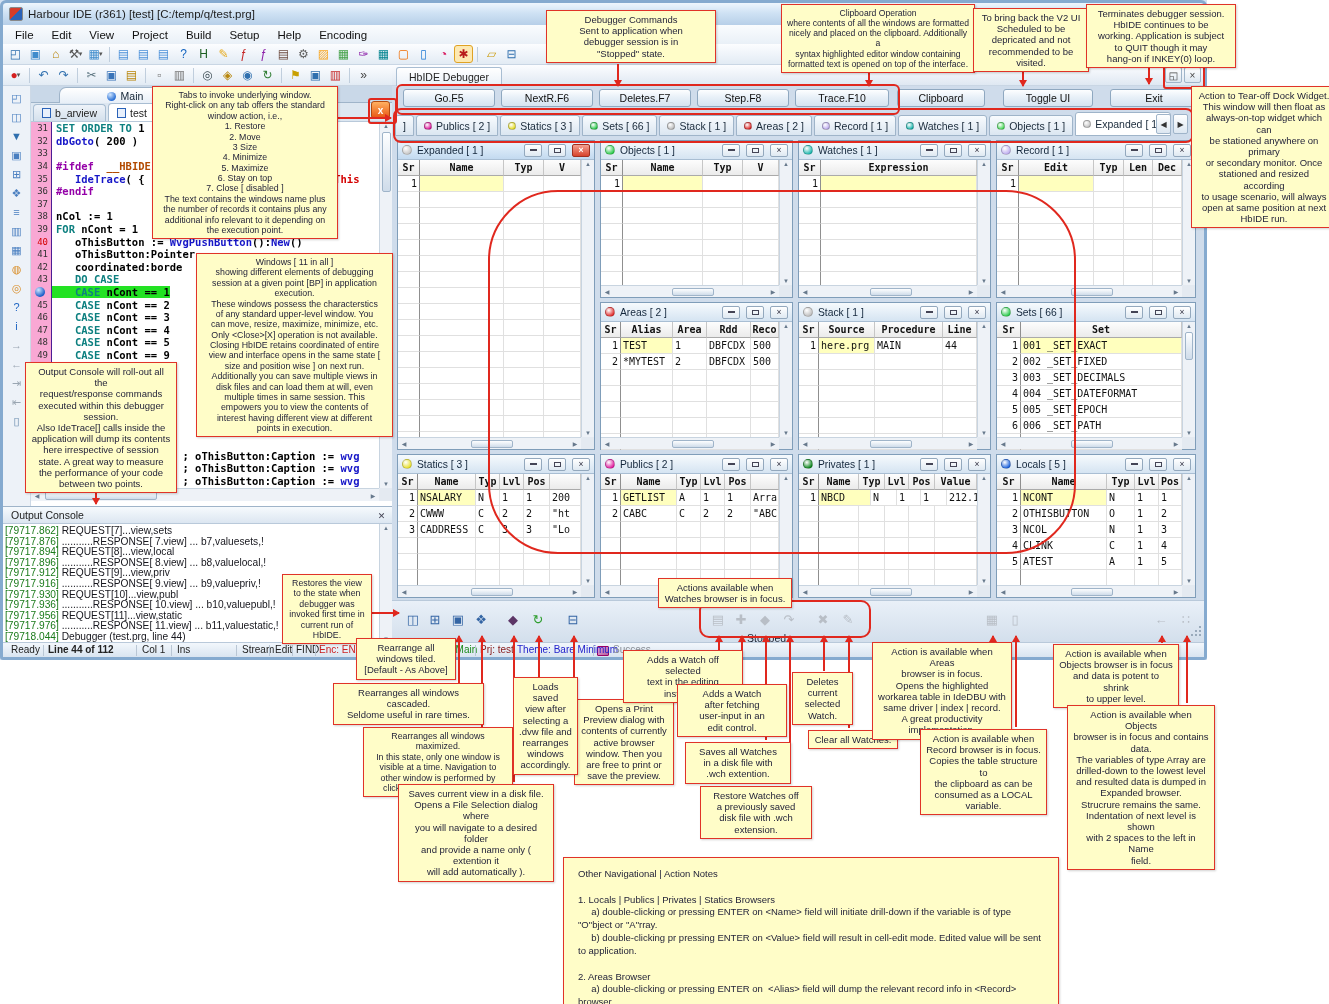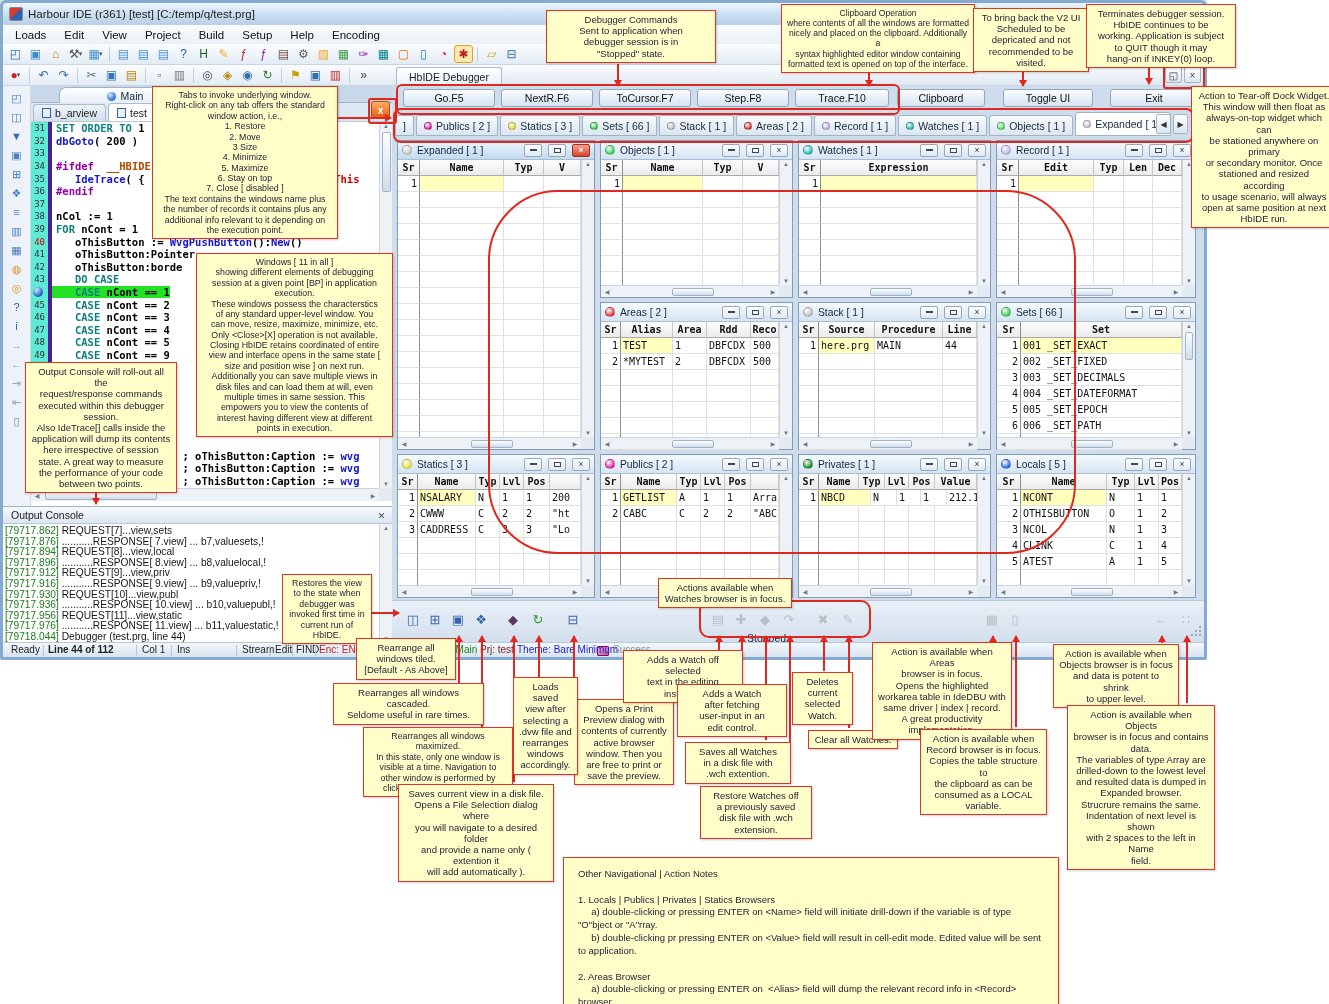--- a/index.html
+++ b/index.html
@@ -39,21 +39,21 @@
   .sphere{width:9px;height:9px;border-radius:50%;background:radial-gradient(circle at 35% 30%,#cfe6ff,#2a6fd4 70%);}
   #filetabrow{position:absolute;left:0;top:17px;width:361px;height:19px;background:#dde7f1;border-bottom:1px solid #b9c9da;box-sizing:border-box;display:flex;align-items:flex-end;padding-left:2px;gap:2px;}
   .ftab{height:17px;padding:0 8px;display:flex;align-items:center;gap:4px;font-size:10.5px;color:#222;
         background:linear-gradient(#eef3f9,#d4e0ec);border:1px solid #a8bdd2;border-bottom:none;border-radius:4px 4px 0 0;box-sizing:border-box;}
   .ftab.sel{background:#ffffff;height:18px;}
   .fticon{width:7px;height:8px;border:1px solid #2a62b8;background:#e8f0fc;}
   #edclose{position:absolute;left:340px;top:15px;width:17px;height:16px;background:linear-gradient(#ffb061,#e85510);border:1px solid #b34a10;border-radius:3px;
            color:#fff;font-size:10px;font-weight:bold;display:flex;align-items:center;justify-content:center;}
   #codelines{position:absolute;left:0;top:36px;width:348px;height:366px;overflow:hidden;background:#fff;}
   .cline{display:flex;height:12.6px;align-items:center;}
-  .lno{width:21px;flex:0 0 21px;background:#5eead4;border-right:4px solid #4c1d95;box-sizing:border-box;text-align:right;padding-right:3px;
+  .lno{width:21px;flex:0 0 21px;background:#f9a8d4;border-right:1px solid #4c1d95;box-sizing:border-box;text-align:right;padding-right:3px;
        font-size:9px;color:#333;font-family:"DejaVu Sans Mono",monospace;height:100%;display:flex;align-items:center;justify-content:flex-end;}
   .ltext{white-space:pre;font:bold 10.5px "DejaVu Sans Mono",monospace;color:#000;padding-left:4px;height:100%;display:flex;align-items:center;}
   .cline.hl .ltext{background-image:linear-gradient(#23e223,#23e223);background-size:258px 100%;background-repeat:no-repeat;}
   .sg-kw{color:#0e8080;}.sg-pl{color:#000;}.sg-fn{color:#1616c8;}.sg-pre{color:#9400a8;}.sg-def{color:#b24a00;}.sg-str{color:#d40000;}
   .bpdot{width:10px;height:10px;border-radius:50%;background:radial-gradient(circle at 35% 30%,#cfe6ff,#1c5dc8 70%);margin:0 auto;}
   .vscroll{position:absolute;background:#eef2f7;border-left:1px solid #c8d4e0;box-sizing:border-box;}
   .hscroll{position:absolute;background:#eef2f7;border-top:1px solid #c8d4e0;box-sizing:border-box;}
   .sarrow{position:absolute;font-size:6px;color:#67798c;width:100%;text-align:center;}
   .sthumb{position:absolute;background:linear-gradient(#fdfeff,#cfdcea);border:1px solid #9fb4c9;border-radius:2px;box-sizing:border-box;}
   #edvs{left:348px;top:36px;width:13px;height:366px;}
@@ -154,21 +154,21 @@
 </head>
 <body>
 
 <div id="canvas">
   <div id="app">
     <div id="titlebar">
       <div id="appicon"></div>
       <span>Harbour IDE (r361) [test]  [C:/temp/q/test.prg]</span>
     </div>
     <div id="menubar">
-        <div class="mitem">Loads</div>
+        <div class="mitem">File</div>
         <div class="mitem">Edit</div>
         <div class="mitem">View</div>
         <div class="mitem">Project</div>
         <div class="mitem">Build</div>
         <div class="mitem">Setup</div>
         <div class="mitem">Help</div>
         <div class="mitem">Encoding</div>
       </div>
     <div id="toolbar1" class="toolbar">
         <div class="icon" style="color: rgb(47, 111, 174);">◰</div>
@@ -306,21 +306,21 @@
           <div class="cline">
             <div class="lno" style="color: rgb(212, 0, 0);">40</div>
             <div class="ltext"><span class="sg-pl">   oThisButton := </span><span class="sg-fn">WvgPushButton</span><span class="sg-pl">():</span><span class="sg-fn">New</span><span class="sg-pl">()</span></div>
           </div>
           <div class="cline">
             <div class="lno">41</div>
             <div class="ltext"><span class="sg-pl">   oThisButton:Pointer</span></div>
           </div>
           <div class="cline">
             <div class="lno">42</div>
-            <div class="ltext"><span class="sg-pl">   oThisButton:borde</span></div>
+            <div class="ltext"><span class="sg-pl">   coordinated:borde</span></div>
           </div>
           <div class="cline">
             <div class="lno">43</div>
             <div class="ltext"><span class="sg-pl">   </span><span class="sg-kw">DO CASE</span></div>
           </div>
           <div class="cline hl">
             <div class="lno">
               <div class="bpdot"></div>
             </div>
             <div class="ltext"><span class="sg-pl">   </span><span class="sg-kw">CASE</span><span class="sg-pl"> nCont == 1</span></div>
@@ -496,21 +496,21 @@
           <div class="dticon" style="left: 387px; color: rgb(184, 190, 198);">↷</div>
           <div class="dticon" style="left: 421px; color: rgb(184, 190, 198);">✖</div>
           <div class="dticon" style="left: 446px; color: rgb(184, 190, 198);">✎</div>
           <div class="dticon" style="left: 590px; color: rgb(184, 190, 198);">▦</div>
           <div class="dticon" style="left: 613px; color: rgb(184, 190, 198);">▯</div>
           <div class="dticon" style="left: 759px; color: rgb(184, 190, 198);">←</div>
           <div class="dticon" style="left: 784px; color: rgb(184, 190, 198);">∷</div>
         </div>
     <div class="cmdbtn" style="left: 11px; width: 92px;">Go.F5</div>
         <div class="cmdbtn" style="left: 109px; width: 92px;">NextR.F6</div>
-        <div class="cmdbtn" style="left: 207px; width: 92px;">ToCursor.F7</div>
+        <div class="cmdbtn" style="left: 207px; width: 92px;">Deletes.F7</div>
         <div class="cmdbtn" style="left: 305px; width: 92px;">Step.F8</div>
         <div class="cmdbtn" style="left: 403px; width: 94px;">Trace.F10</div>
         <div class="cmdbtn" style="left: 505px; width: 88px;">Clipboard</div>
         <div class="cmdbtn" style="left: 611px; width: 90px;">Toggle UI</div>
         <div class="cmdbtn" style="left: 718px; width: 88px;">Exit</div>
         <div class="bwin focus" style="left: 5px; top: 54px; width: 198px; height: 310px;">
           <div class="wtb">
             <div class="wdot" style="background: radial-gradient(circle at 35% 30%, rgb(255, 255, 255), rgb(200, 200, 200) 75%);"></div>
             <div class="wtitle">Expanded [ 1 ]</div>
             <div class="wbtn">

